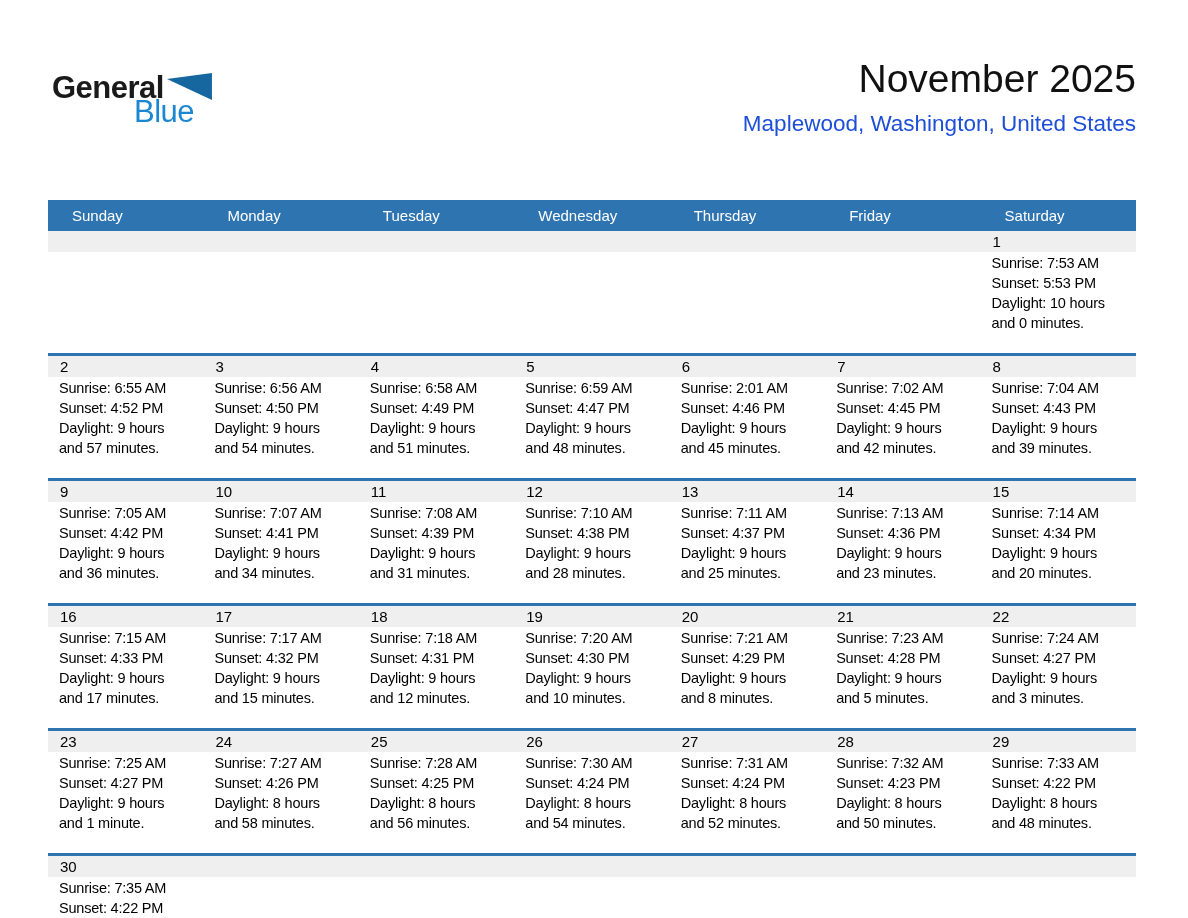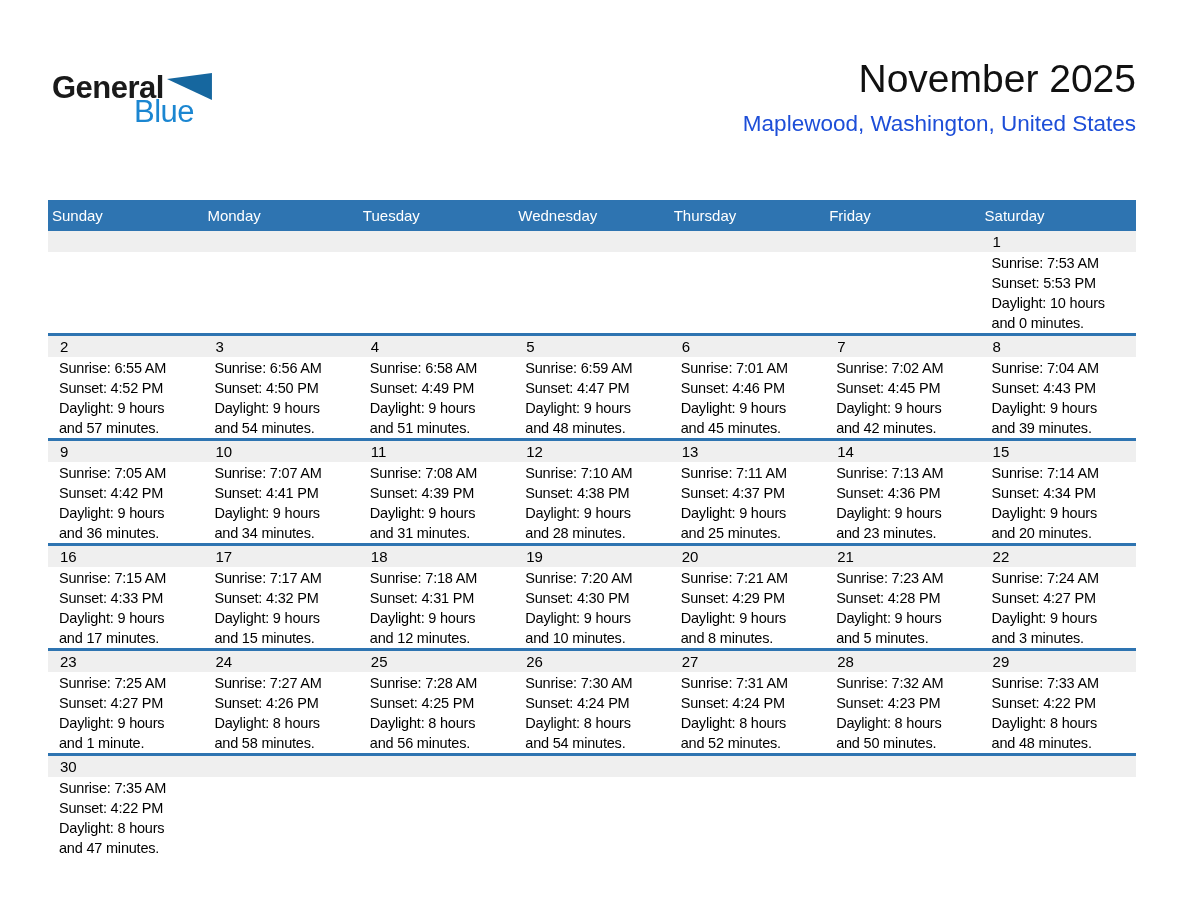--- a/index.html
+++ b/index.html
@@ -28,37 +28,37 @@
   .month-title { font-size:39px; font-weight:400; color:#111; line-height:1.1; }
   .location { font-size:22.5px; font-weight:400; color:#1d4ed8; margin-top:10px; }
 
   
   .weekdays {
     display:grid; grid-template-columns:repeat(7,1fr);
     background:var(--blue,#2e74b1);
     height:31px;
   }
   .weekday {
-    color:#fff; font-size:15px; line-height:31px; padding-left:4px;
+    color:#fff; font-size:15px; line-height:31px; padding-left:24px;
     overflow:hidden; white-space:nowrap;
   }
 
   
   .week {
     display:grid; grid-template-columns:repeat(7,1fr);
     border-bottom:3px solid var(--blue,#2e74b1);
   }
   .week.last { border-bottom:none; }
   .cell { min-width:0; }
   .day-num {
     height:21px; background:var(--band,#efefef);
     font-size:15px; line-height:22px; padding-left:12px; color:#000;
   }
   .cell-body {
-    padding:1px 4px 0 11px;
+    padding:1px 4px 20px 11px;
     font-size:14.5px; line-height:20px; letter-spacing:-0.2px;
     min-height:80px; color:#000;
   }
   .cell-body div { white-space:nowrap; }
 </style>
 </head>
 <body style="--blue: #2e74b1; --band: #efefef; --logo-blue: #1b86d1; --tri-color: #16679f;">
 
 <div class="page">
 
@@ -155,21 +155,21 @@
           <div class="cell-body">
             <div>Sunrise: 6:59 AM</div>
             <div>Sunset: 4:47 PM</div>
             <div>Daylight: 9 hours</div>
             <div>and 48 minutes.</div>
           </div>
         </div>
         <div class="cell">
           <div class="day-num">6</div>
           <div class="cell-body">
-            <div>Sunrise: 7:01 AM</div>
+            <div>Sunrise: 2:01 AM</div>
             <div>Sunset: 4:46 PM</div>
             <div>Daylight: 9 hours</div>
             <div>and 45 minutes.</div>
           </div>
         </div>
         <div class="cell">
           <div class="day-num">7</div>
           <div class="cell-body">
             <div>Sunrise: 7:02 AM</div>
             <div>Sunset: 4:45 PM</div>

